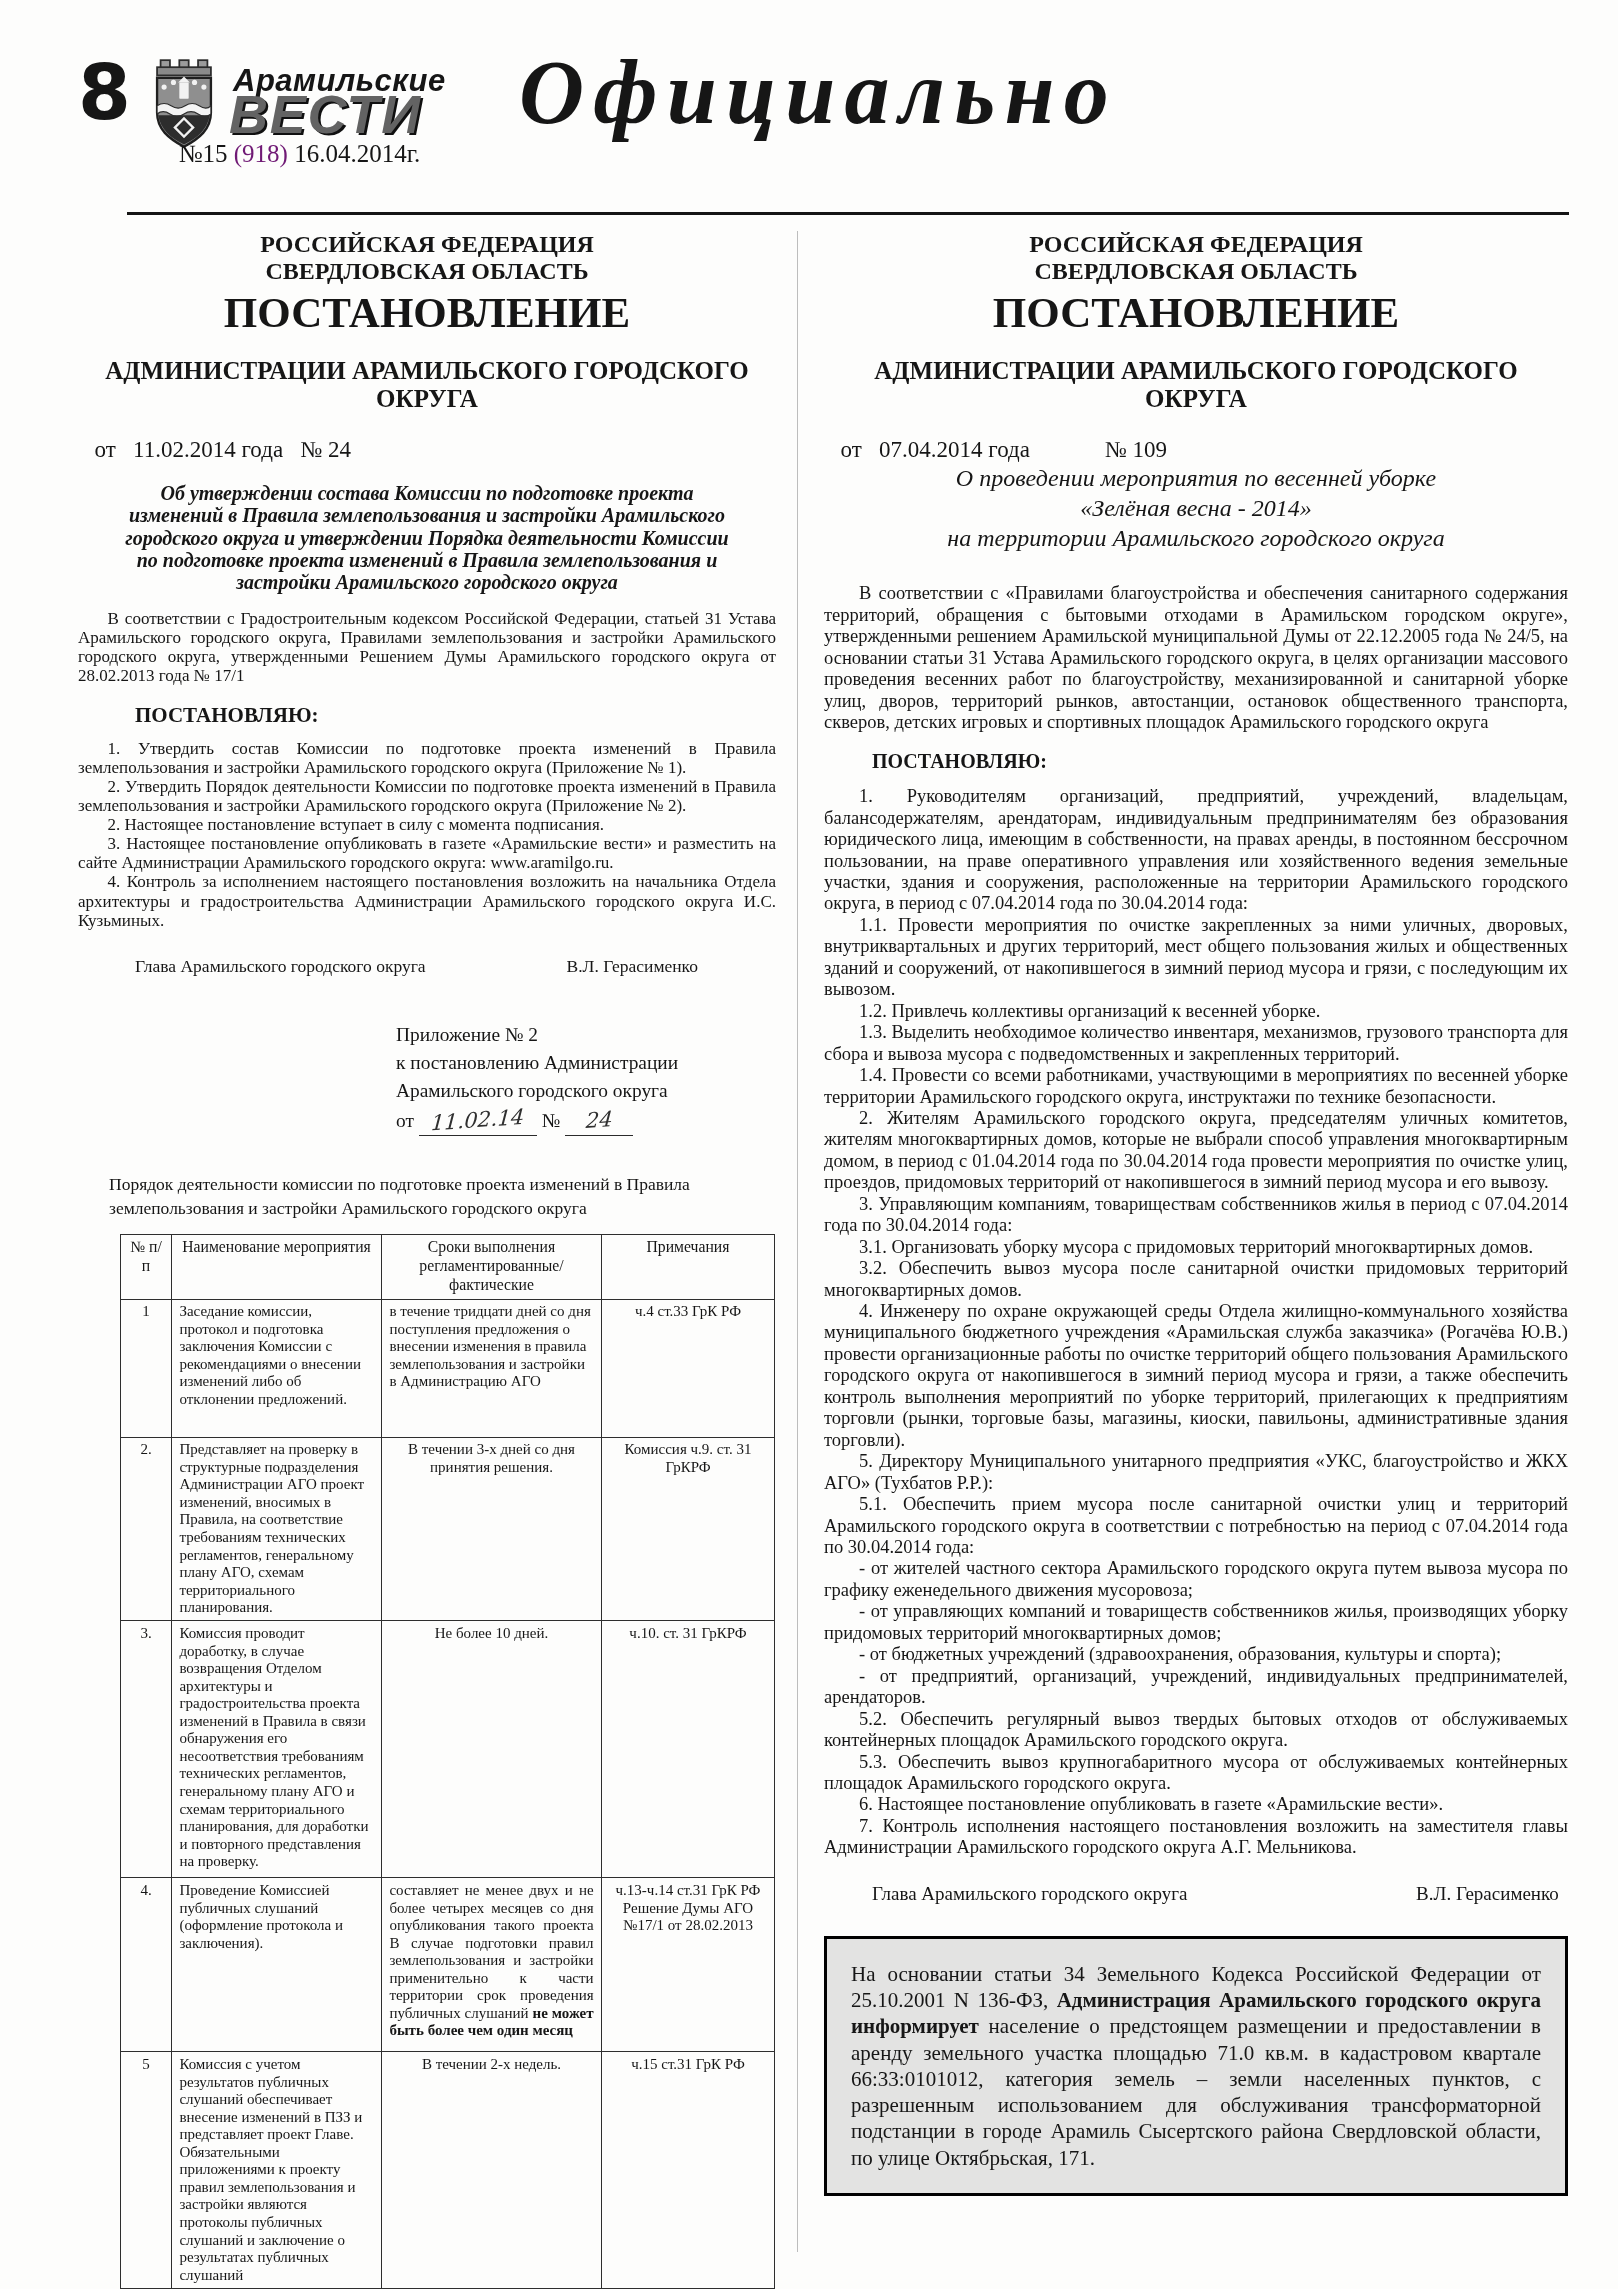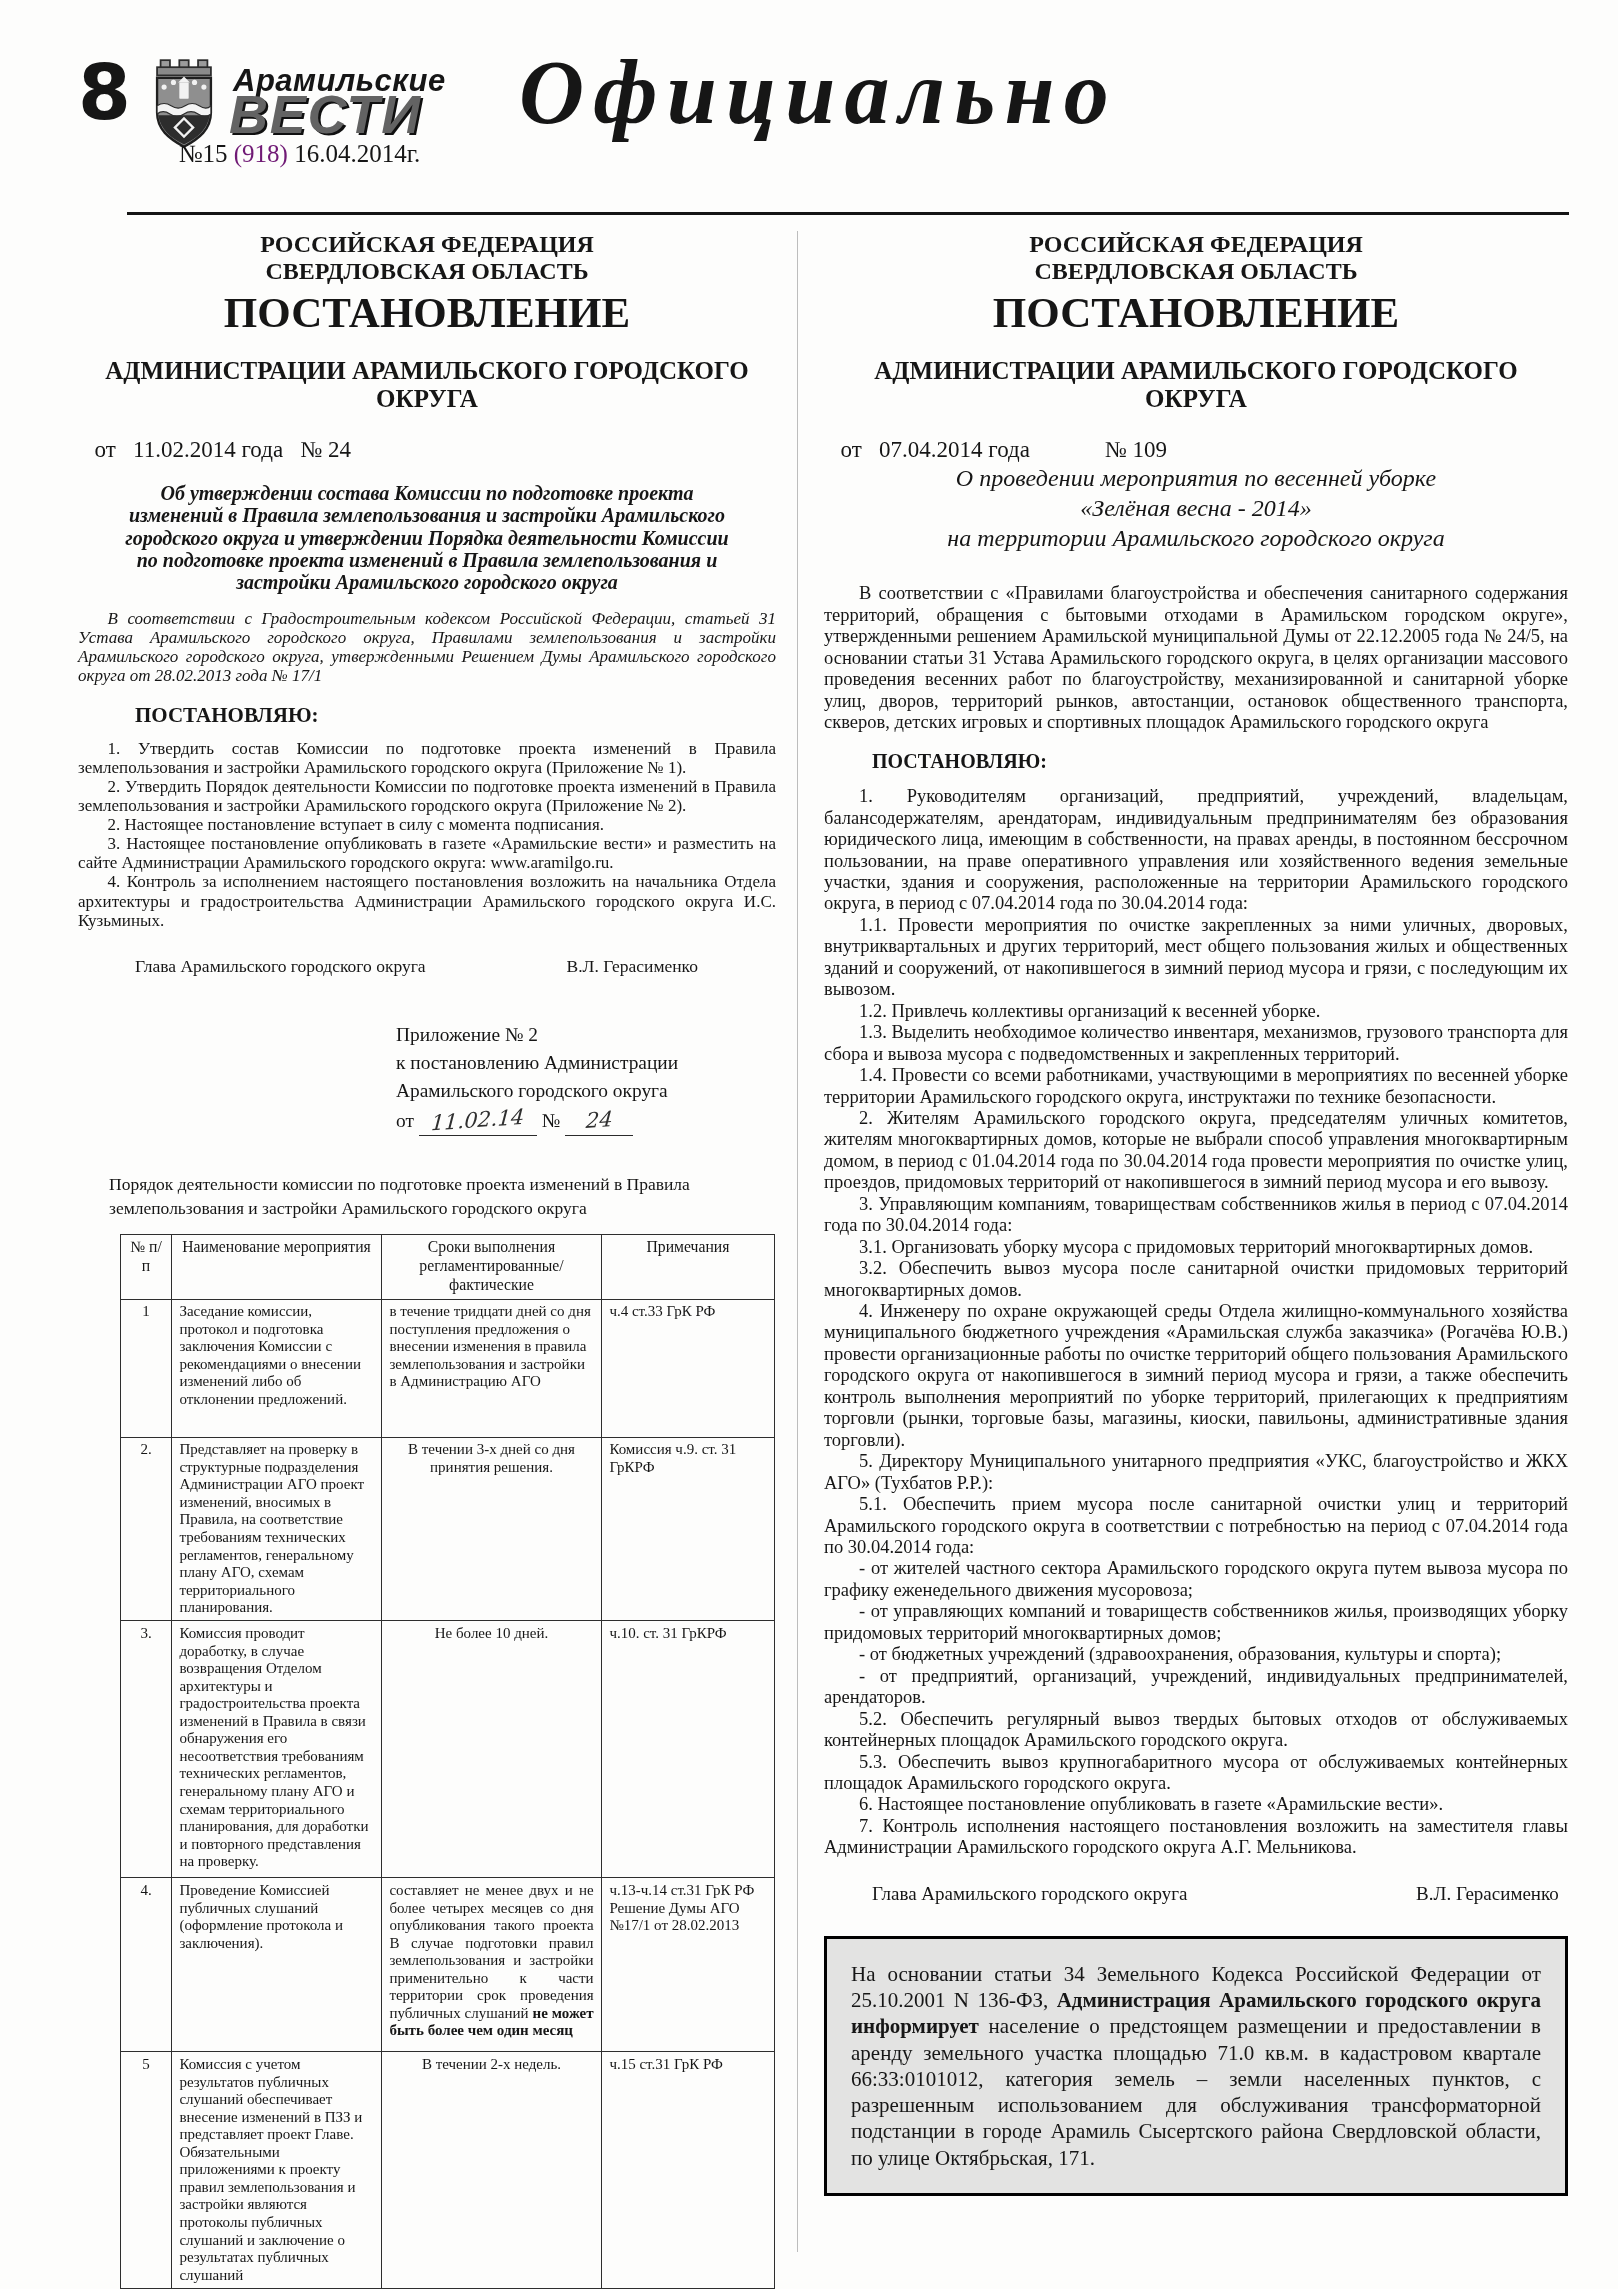--- a/index.html
+++ b/index.html
@@ -30,41 +30,41 @@
   .doc-country{text-align:center;font-weight:bold;font-size:24px;line-height:1.12;}
   .doc-type{text-align:center;font-weight:bold;font-size:43px;line-height:1.05;margin-top:5.5px;}
   .doc-authority{text-align:center;font-weight:bold;font-size:25px;margin-top:22px;}
   .doc-dateline{font-size:23px;margin-top:24px;padding-left:16.6px;white-space:pre-wrap;}
 
   
   .doc-title-l{text-align:center;font-weight:bold;font-style:italic;font-size:20px;
         line-height:1.12;margin-top:18.5px;padding:0 44px;}
   .body-l{font-size:17px;line-height:1.12;text-align:justify;margin:0;}
   .indent-l{text-indent:29.5px;}
-  .intro-l{margin-top:14.8px;font-style:italic;}
+  .intro-l{margin-top:14.8px;}
   .resolve-l{font-weight:bold;font-size:21px;margin:18.5px 0 11px 0;padding-left:57px;}
   .signature{display:flex;justify-content:space-between;}
   .sig-l{font-size:17.5px;margin-top:26px;padding-left:57px;padding-right:78px;}
   .appendix{margin-top:44px;margin-left:318px;font-size:19.4px;line-height:1.45;}
   .blank{display:inline-block;border-bottom:1.4px solid #2b2b2b;min-width:118px;text-align:center;}
   .blank-num{min-width:68px;}
   .hand{display:inline-block;font-style:italic;font-size:21px;color:#2f2f2f;
         transform:rotate(-4deg) skewX(-8deg);font-family:"DejaVu Serif",serif;}
   .table-caption{text-align:left;font-weight:normal;font-size:17.5px;line-height:1.35;
         margin-top:37px;padding:0 31px;}
   table.proc{margin:13px 0 0 42px;border-collapse:collapse;width:653px;
         font-size:15px;line-height:1.17;table-layout:fixed;}
   table.proc th,table.proc td{border:1.8px solid #2e2e2e;padding:3.7px 7.4px;vertical-align:top;}
   table.proc th{font-weight:normal;font-size:15.7px;text-align:center;line-height:1.2;}
   .c-num{text-align:center;}
   .c-name{text-align:left;}
   .c-term-left{text-align:left;}
   .c-term-center{text-align:center;}
   .c-term-just{text-align:justify;}
-  .c-note{text-align:left;margin-top:46px;}
+  .c-note{text-align:center;margin-top:46px;}
 
   
   .doc-title-r{text-align:center;font-weight:normal;font-style:italic;font-size:24px;
         line-height:1.25;}
   .body-r{font-size:18.5px;line-height:1.16;text-align:justify;margin:0;}
   .indent-r{text-indent:35px;}
   .intro-r{margin-top:30px;}
   .resolve-r{font-weight:bold;font-size:20px;margin:16.6px 0 13px 0;padding-left:48px;}
   .sig-r{font-size:19px;margin-top:24px;padding-left:48px;padding-right:9.2px;}
   .notice{margin-top:31px;border:3.7px solid #000;background:#e3e3e2;padding:22px 24px;

